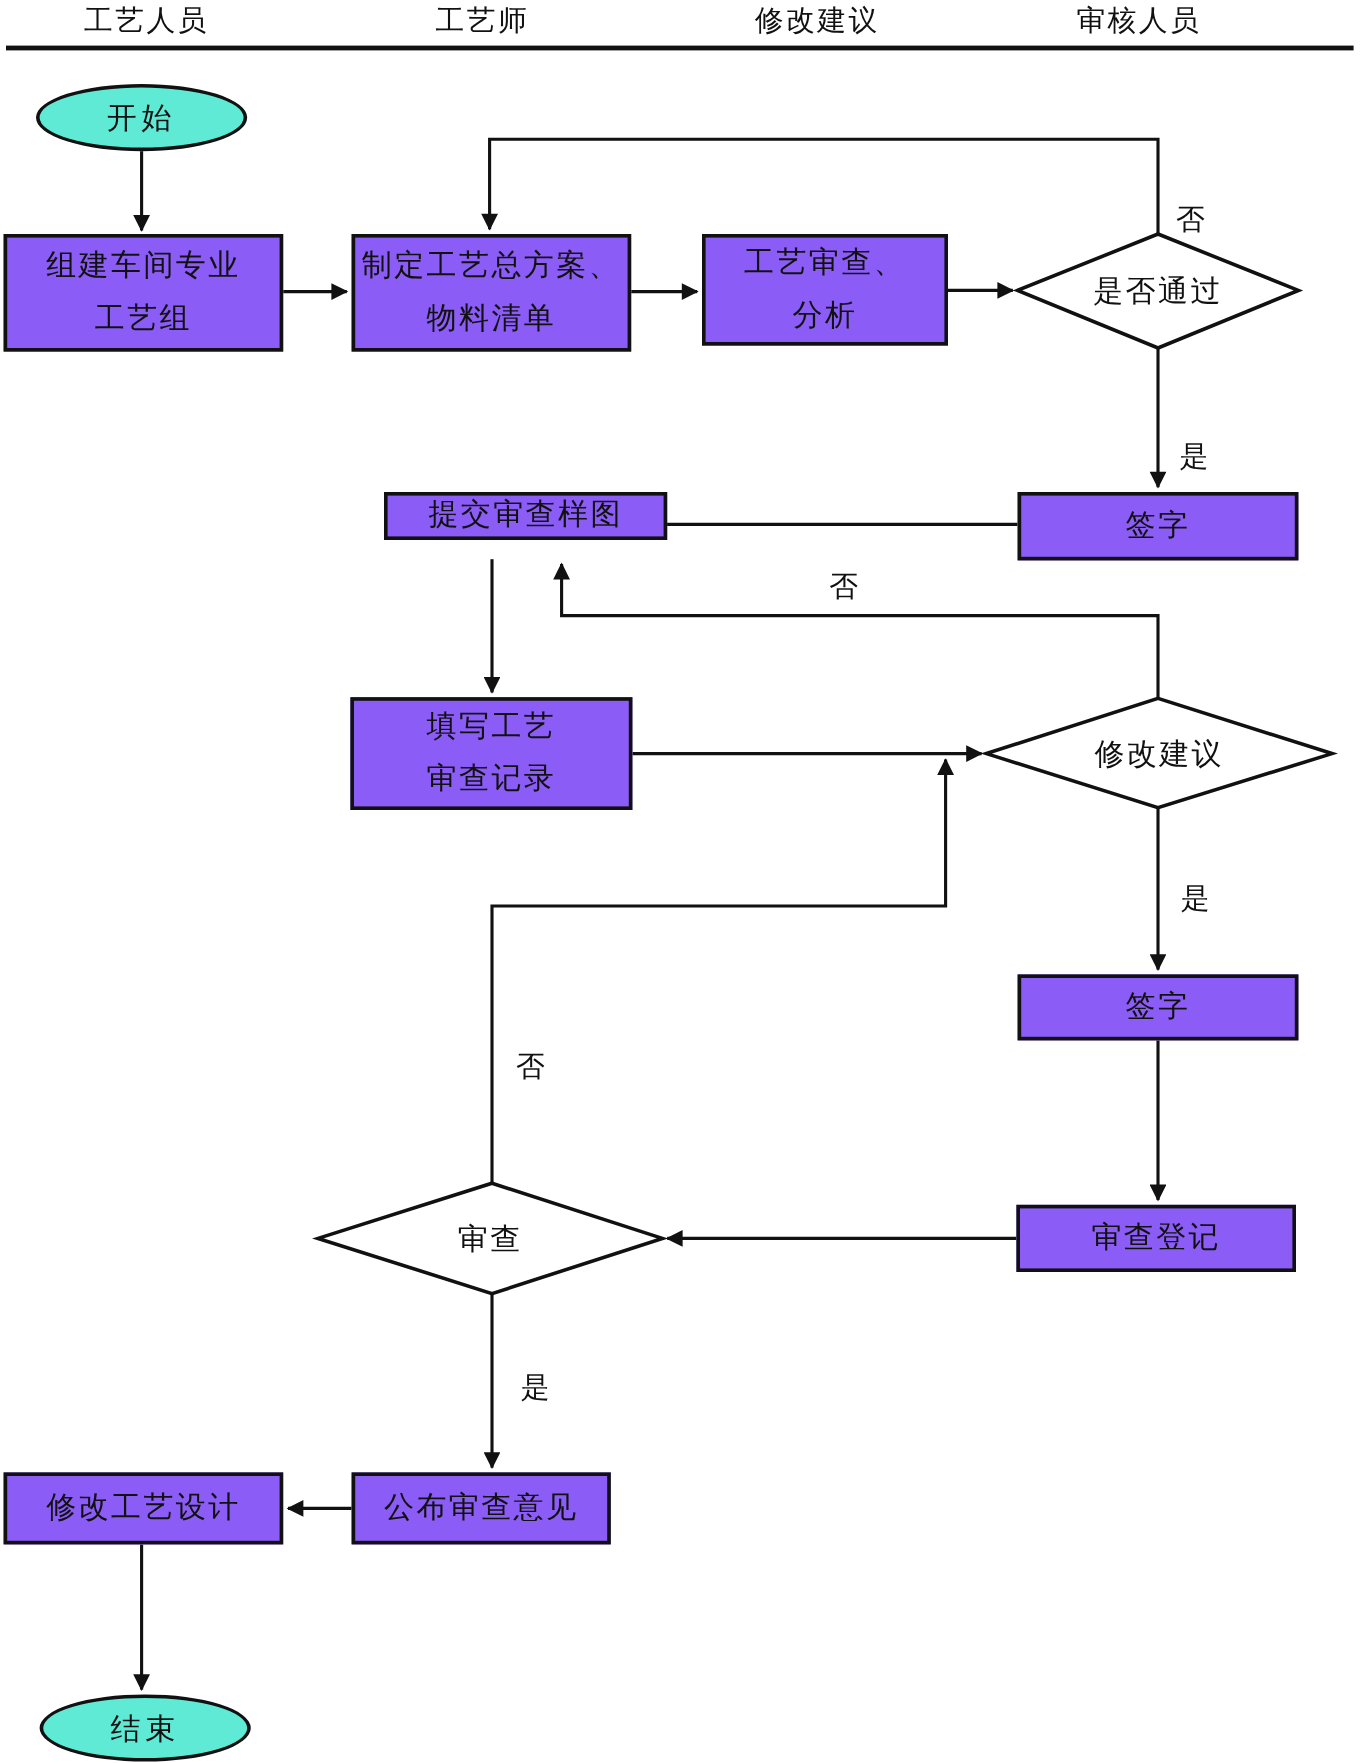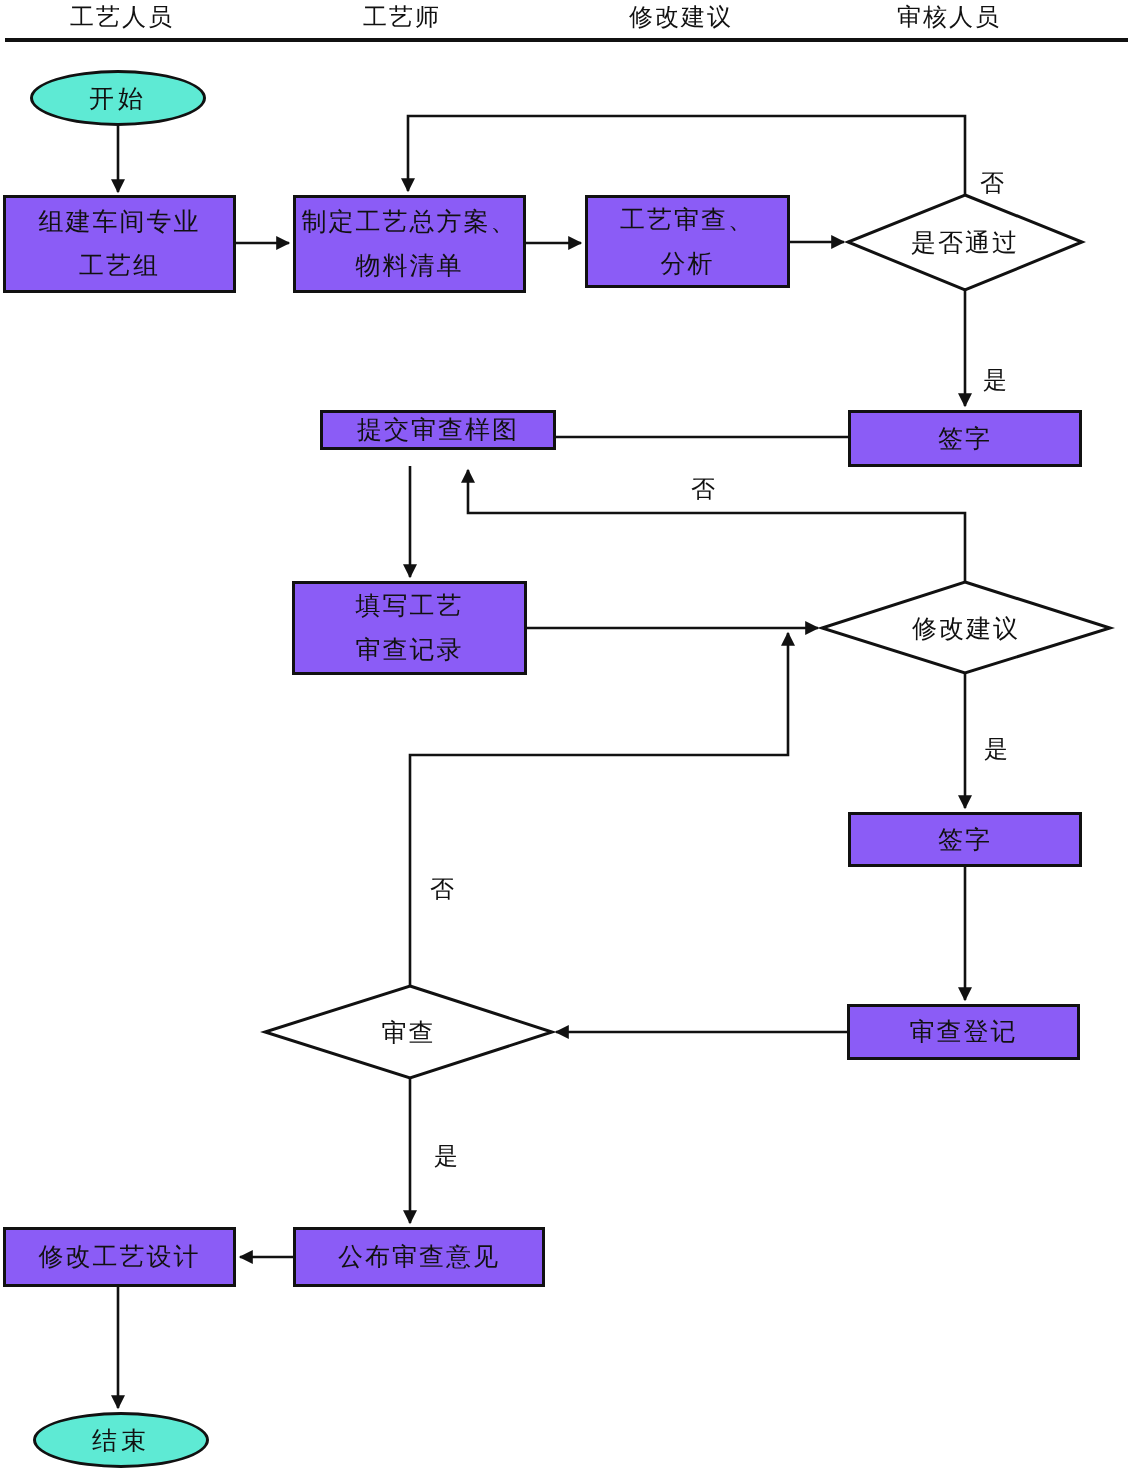--- a/index.html
+++ b/index.html
@@ -106,21 +106,21 @@
   <div class="box" style="left:292px; top:581px; width:235px; height:94px;">
     <span class="lbl">填写工艺
 审查记录</span>
   </div>
   <div class="box" style="left:848px; top:812px; width:234px; height:55px;">
     <span class="lbl">签字</span>
   </div>
   <div class="box" style="left:847px; top:1004px; width:233px; height:56px;">
     <span class="lbl">审查登记</span>
   </div>
-  <div class="box" style="left:293px; top:1227px; width:252px; height:60px;">
+  <div class="box" style="left:293px; top:1227px; width:216px; height:60px;">
     <span class="lbl">公布审查意见</span>
   </div>
   <div class="box" style="left:3px; top:1227px; width:233px; height:60px;">
     <span class="lbl">修改工艺设计</span>
   </div>
 
   <div class="diamond-label" style="left:848px; top:197px; width:234px; height:90px;align-items:center;">
     <span class="lbl">是否通过</span>
   </div>
   <div class="diamond-label" style="left:822px; top:584px; width:288px; height:88px;">

